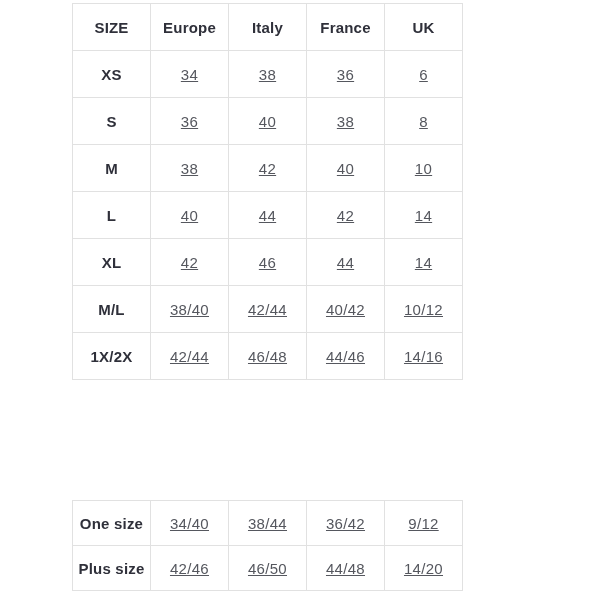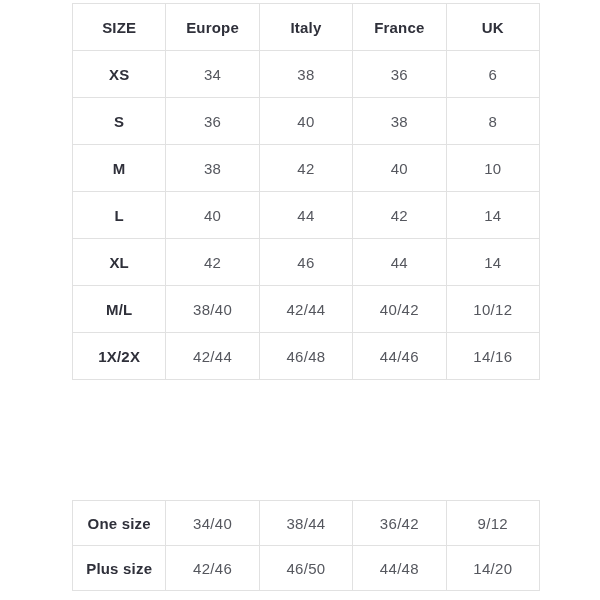--- a/index.html
+++ b/index.html
@@ -15,21 +15,21 @@
     width: 600px;
     height: 600px;
     background: #ffffff;
     overflow: hidden;
   }
   table.size-table {
     position: absolute;
     left: 72px;
     border-collapse: collapse;
     table-layout: fixed;
-    width: 468px;
+    width: 391px;
     background: #ffffff;
   }
   table.size-table.main { top: 3px; }
   table.size-table.extra { top: 500px; }
   table.size-table th,
   table.size-table td {
     border: 1px solid #e1e1e1;
     text-align: center;
     vertical-align: middle;
     padding: 0;
@@ -42,20 +42,21 @@
   table.size-table th.col-header,
   table.size-table th.row-label {
     font-weight: 700;
     color: #2f303a;
     letter-spacing: 0.2px;
   }
   table.size-table td.value-cell {
     font-weight: 400;
     color: #55575e;
     letter-spacing: 0.3px;
+    text-decoration: underline;
   }
 </style>
 </head>
 <body>
 
 <div class="page">
 
   <table class="size-table main">
     <thead>
       <tr>

